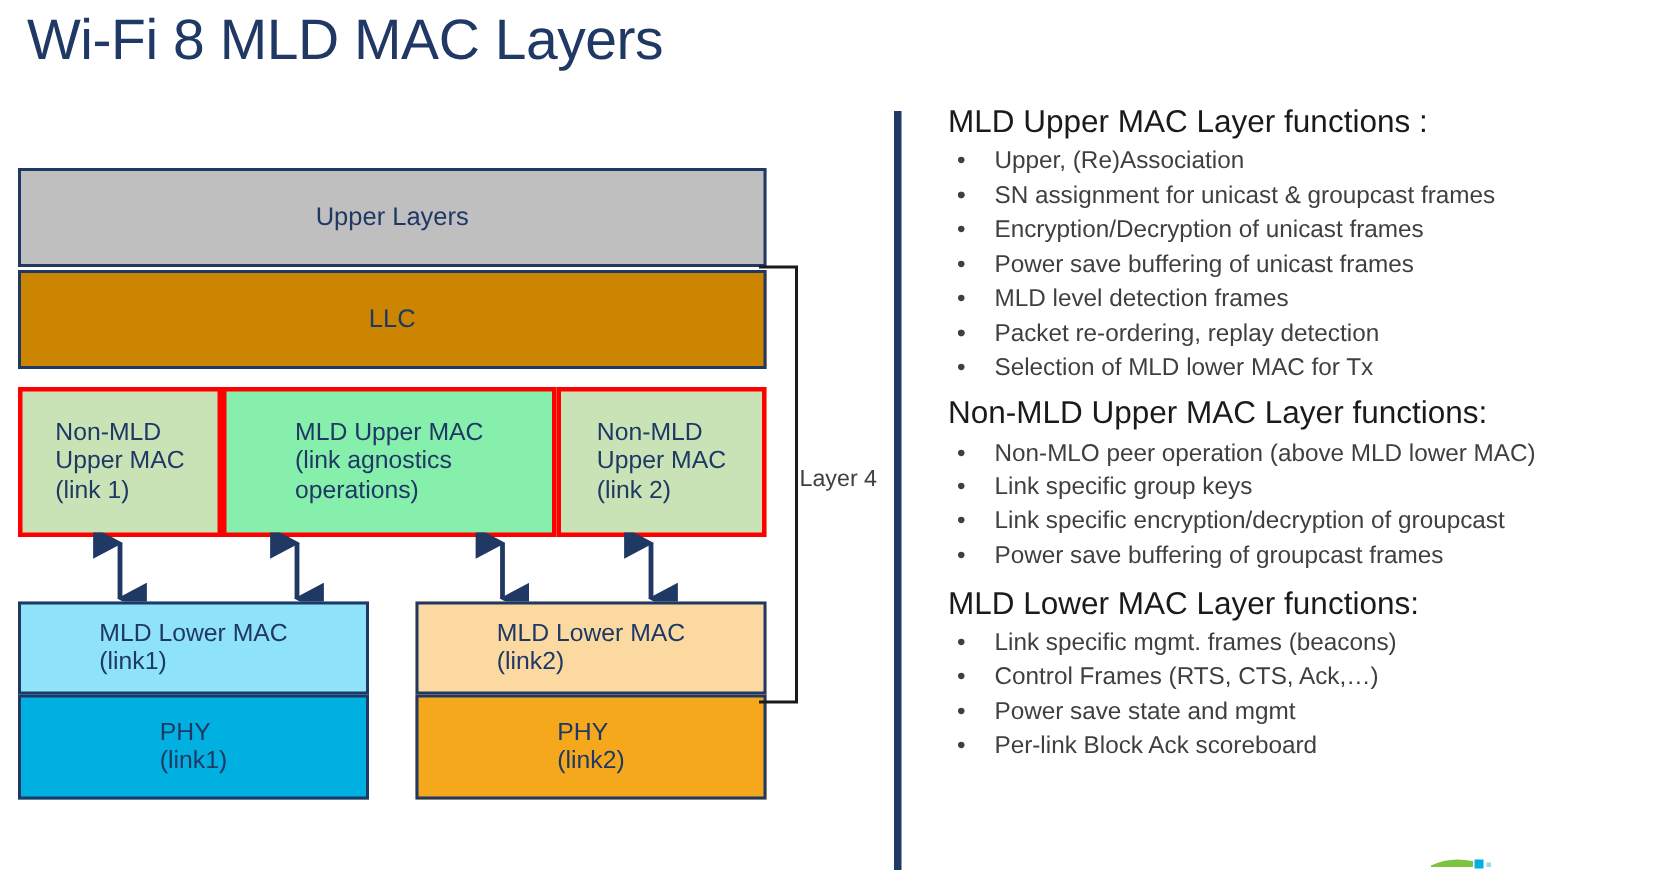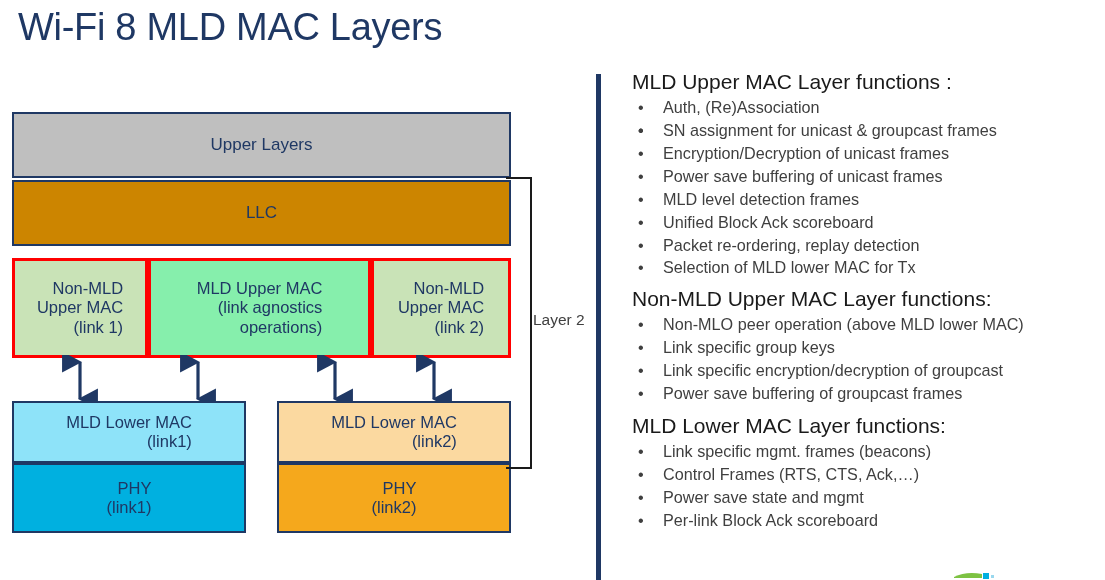--- a/index.html
+++ b/index.html
@@ -16,21 +16,21 @@
     font-size:38px;color:#1F3864;font-weight:400;
     letter-spacing:-0.3px;white-space:nowrap;
   }
 
   
   #diagram{position:absolute;left:0;top:0;width:600px;height:580px;}
 
   .blk{
     position:absolute;box-sizing:border-box;
     display:flex;align-items:center;justify-content:center;
-    text-align:right;color:#1F3864;font-size:16.5px;line-height:1.18;
+    text-align:left;color:#1F3864;font-size:16.5px;line-height:1.18;
   }
   .blk .l2{display:block;}
 
   #blk-upper-layers{
     left:12px;top:112px;width:499px;height:66px;
     background:#BFBFBF;border:2.5px solid #1F3864;font-size:17px;
   }
   #blk-llc{
     left:12px;top:180px;width:499px;height:66px;
     background:#CC8500;border:2.5px solid #1F3864;font-size:17px;
@@ -181,37 +181,37 @@
       <div>
         <span class="l2">PHY</span>
         <span class="l2">(link2)</span>
       </div>
     </div>
 
     <svg id="bracket-svg" viewBox="0 0 45 295">
       <path d="M1,2 L26,2 L26,292 L1,292" fill="none" stroke="#1a1a1a" stroke-width="2"></path>
     </svg>
 
-    <div id="layer2-label">Layer 2</div>
+    <div id="layer2-label">Layer 4</div>
   </div>
 
   <div id="right-col">
     <div id="accent-bar"></div>
     <div id="right-body">
 
       <div class="sec first">
         <div class="sec-head">MLD Upper MAC Layer functions :</div>
         <ul class="blist">
-          <li><span class="bullet">•</span><span>Auth, (Re)Association</span></li>
+          <li><span class="bullet">•</span><span>Upper, (Re)Association</span></li>
           <li><span class="bullet">•</span></li>
           <li><span class="bullet">•</span><span>SN assignment for unicast &amp; groupcast frames</span></li>
           <li><span class="bullet">•</span><span>Encryption/Decryption of unicast frames</span></li>
           <li><span class="bullet">•</span><span>Power save buffering of unicast frames</span></li>
           <li><span class="bullet">•</span><span>MLD level detection frames</span></li>
-          <li><span class="bullet">•</span><span>Unified Block Ack scoreboard</span></li>
+          <li><span class="bullet">•</span></li>
           <li><span class="bullet">•</span><span>Packet re-ordering, replay detection</span></li>
           <li><span class="bullet">•</span><span>Selection of MLD lower MAC for Tx</span></li>
         </ul>
       </div>
 
       <div class="sec">
         <div class="sec-head">Non-MLD Upper MAC Layer functions:</div>
         <ul class="blist">
           <li><span class="bullet">•</span><span>Non-MLO peer operation (above MLD lower MAC)</span></li>
           <li><span class="bullet">•</span><span>Link specific group keys</span></li>

